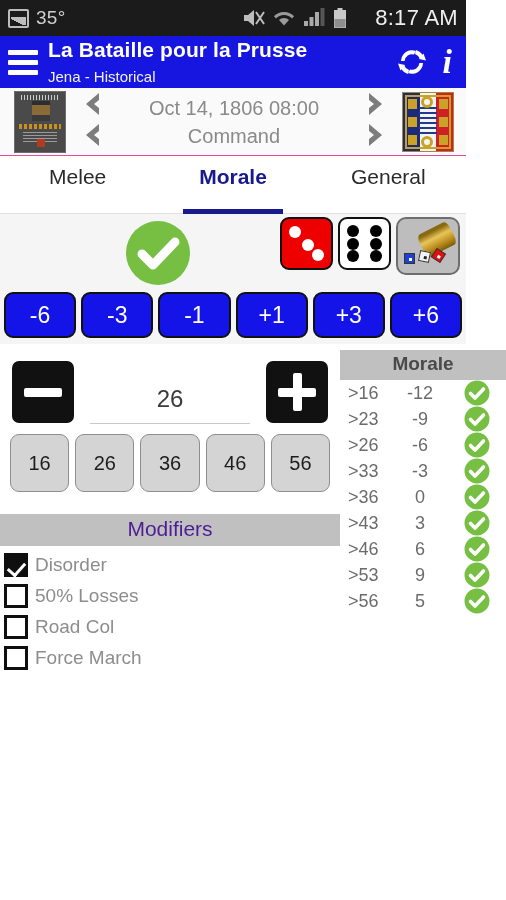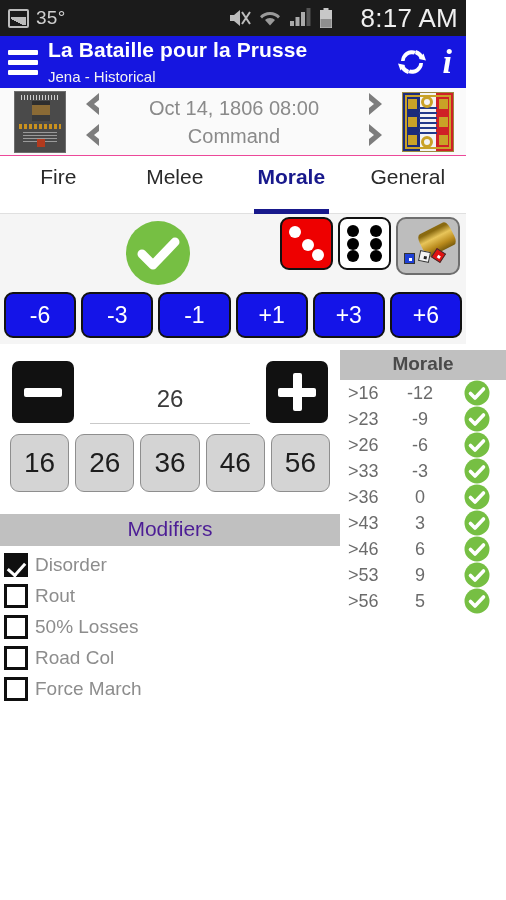--- a/index.html
+++ b/index.html
@@ -20,21 +20,21 @@
   .sb-right { margin-left: auto; display: flex; align-items: center; gap: 7px; }
   .sb-temp { font-size: 19px; color: #cfcfcf; letter-spacing: .3px; }
   .pic-icon {
     width: 21px; height: 19px; border: 2px solid #bdbdbd; border-radius: 2px;
     position: relative; overflow: hidden;
   }
   .pic-icon:after {
     content: ""; position: absolute; left: 1px; right: 1px; bottom: 1px; height: 8px;
     background: linear-gradient(to top right, transparent 38%, #bdbdbd 39%);
   }
-  .sb-time { font-size: 26px; color: #f0f0f0; letter-spacing: .3px; margin-left: 21px; }
+  .sb-time { font-size: 22px; color: #f0f0f0; letter-spacing: .3px; margin-left: 21px; }
   .ic { display: inline-block; }
   svg.sbi { display: block; }
 
   
   .appbar {
     height: 52px; background: #1616e0; color: #fff;
     display: flex; align-items: center; padding: 0 10px 0 8px;
     position: relative;
   }
   .hamburger { width: 30px; display: flex; flex-direction: column; gap: 5px; cursor: pointer; }
@@ -153,21 +153,21 @@
   .sqbtn .v { position:absolute; top:12px; bottom:12px; left:26.5px; width:9px; background:#fff; border-radius:2px; }
   .numfield {
     flex: 1; margin: 0 16px; text-align: center; align-self: flex-end; padding-bottom: 2px;
   }
   .numfield .val { font-size: 24px; color: #3a3a3a; padding-bottom: 10px; }
   .numfield .underline { height: 1px; background: #c9c9c9; }
 
   .quickrow { display: flex; gap: 6px; padding: 8px 10px 0 10px; }
   .quickbtn {
     flex: 1; height: 58px; background: #d4d4d4; border: 1px solid #8e8e8e; border-radius: 9px;
-    display: flex; align-items: center; justify-content: center; font-size: 28px; color: #1d1d1d;
+    display: flex; align-items: center; justify-content: center; font-size: 20px; color: #1d1d1d;
     cursor: pointer;
   }
 
   
   .modifiers { margin-top: 22px; }
   .panel-head {
     background: #c0c0c0; color: #4c1d95; text-align: center; font-size: 21px;
     padding: 3px 0 5px 0;
   }
   .modlist { padding-top: 3px; }
@@ -301,21 +301,20 @@
       <div class="fr-e a"></div>
         <div class="fr-e b"></div>
         <div class="fr-e c"></div>
       <div class="fr-e d"></div>
         <div class="fr-e e"></div>
         <div class="fr-e f"></div>
     </div>
   </div>
 
   <div class="tabs">
-    <div class="tab"><span>Fire</span></div>
     <div class="tab"><span>Melee</span></div>
     <div class="tab active"><span>Morale</span></div>
     <div class="tab"><span>General</span></div>
   </div>
 
   <div class="resultrow">
     <div class="bigcheck">
       <svg width="66" height="66" viewBox="0 0 66 66">
         <circle cx="33" cy="33" r="32" fill="#76bf43"></circle>
         <path d="M17 34l11 11 22-23" stroke="#fff" stroke-width="9" fill="none" stroke-linecap="round" stroke-linejoin="round"></path>
@@ -378,24 +377,20 @@
         <div class="quickbtn">46</div>
         <div class="quickbtn">56</div>
       </div>
 
       <div class="modifiers">
         <div class="panel-head">Modifiers</div>
         <div class="modlist">
           <div class="modrow">
             <span class="cbx on"></span>
             <span class="modlabel">Disorder</span>
-          </div>
-          <div class="modrow">
-            <span class="cbx"></span>
-            <span class="modlabel">Rout</span>
           </div>
           <div class="modrow">
             <span class="cbx"></span>
             <span class="modlabel">50% Losses</span>
           </div>
           <div class="modrow">
             <span class="cbx"></span>
             <span class="modlabel">Road Col</span>
           </div>
           <div class="modrow">

